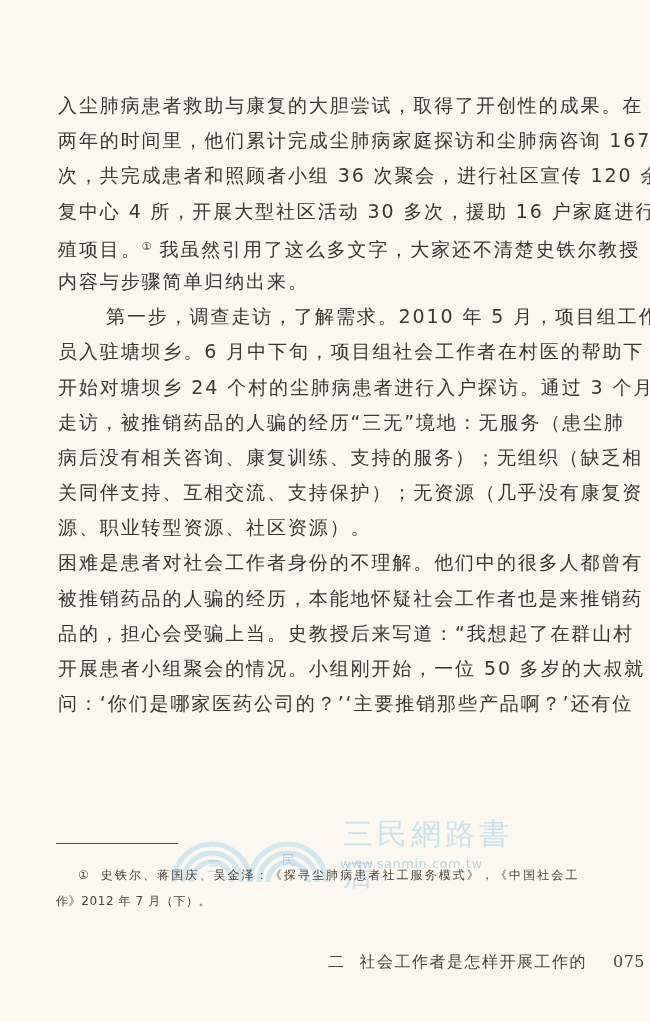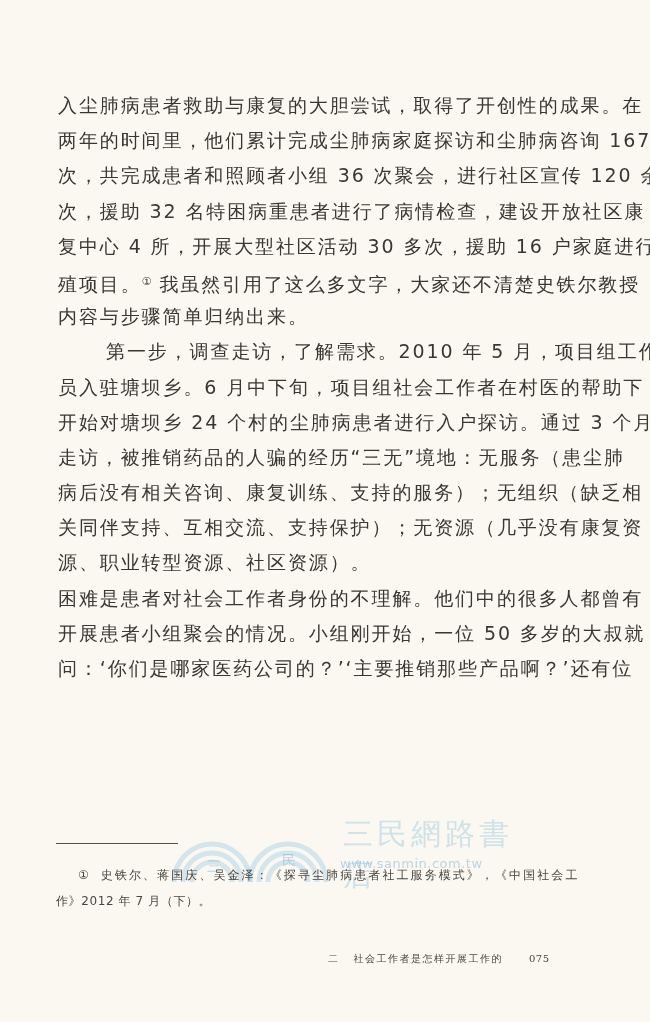--- a/index.html
+++ b/index.html
@@ -34,21 +34,21 @@
     font-family: "DejaVu Sans", "Liberation Sans", sans-serif;
     font-size: 12px; color: #4a4540;
   }
   .fn-line { height: 26px; line-height: 26px; white-space: nowrap; letter-spacing: 0.6px; }
   .fn-line.first { padding-left: 22px; text-align: justify; text-align-last: justify; }
   .fn-mark { margin-right: 10px; }
 
   .running-footer {
     position: absolute; left: 328px; top: 952px;
     font-family: "DejaVu Sans", "Liberation Sans", sans-serif;
-    font-size: 10px; color: #4a4540; letter-spacing: 1.5px; white-space: nowrap;
+    font-size: 16px; color: #4a4540; letter-spacing: 1.5px; white-space: nowrap;
   }
   .running-footer .sec { margin-right: 14px; }
   .running-footer .pg { margin-left: 26px; font-family: "DejaVu Serif", serif; letter-spacing: 0.5px; }
 
   
   .watermark { position: absolute; left: 170px; top: 812px; width: 360px; height: 70px; pointer-events: none; }
   .wm-arcs { position: absolute; left: 0; top: 0; }
   .wm-title {
     position: absolute; left: 173px; top: 2px;
     font-family: "DejaVu Serif", serif; font-size: 30px; letter-spacing: 4px;
@@ -66,32 +66,33 @@
 </style>
 </head>
 <body>
 
 <div class="page">
 
   <div class="body-text">
     <div class="line">入尘肺病患者救助与康复的大胆尝试，取得了开创性的成果。在</div>
     <div class="line">两年的时间里，他们累计完成尘肺病家庭探访和尘肺病咨询 1673</div>
     <div class="line">次，共完成患者和照顾者小组 36 次聚会，进行社区宣传 120 余</div>
-    <div class="line">次，援助 32 名特困病重患者进行了病情检查，建设开放社区康</div>
     <div class="line">复中心 4 所，开展大型社区活动 30 多次，援助 16 户家庭进行养</div>
     <div class="line"><span>殖项目。</span><span class="footnote-ref">①</span>&nbsp;<span>我虽然引用了这么多文字，大家还不清楚史铁尔教授</span></div>
     <div class="line last">内容与步骤简单归纳出来。</div>
     <div class="line indent">第一步，调查走访，了解需求。2010 年 5 月，项目组工作人</div>
     <div class="line">员入驻塘坝乡。6 月中下旬，项目组社会工作者在村医的帮助下，</div>
     <div class="line">开始对塘坝乡 24 个村的尘肺病患者进行入户探访。通过 3 个月的</div>
     <div class="line">走访，被推销药品的人骗的经历“三无”境地：无服务（患尘肺</div>
     <div class="line">病后没有相关咨询、康复训练、支持的服务）；无组织（缺乏相</div>
     <div class="line">关同伴支持、互相交流、支持保护）；无资源（几乎没有康复资</div>
     <div class="line last">源、职业转型资源、社区资源）。</div>
     <div class="line">困难是患者对社会工作者身份的不理解。他们中的很多人都曾有</div>
+    <div class="line">被推销药品的人骗的经历，本能地怀疑社会工作者也是来推销药</div>
+    <div class="line">品的，担心会受骗上当。史教授后来写道：“我想起了在群山村</div>
     <div class="line">开展患者小组聚会的情况。小组刚开始，一位 50 多岁的大叔就</div>
     <div class="line">问：‘你们是哪家医药公司的？’‘主要推销那些产品啊？’还有位</div>
   </div>
 
   <div class="watermark">
     <svg class="wm-arcs" width="160" height="70" viewBox="0 0 160 70">
       <g fill="none" stroke="rgba(140,195,225,0.35)" stroke-width="5">
         <path d="M4 70 A38 38 0 0 1 80 70"></path>
         <path d="M13 70 A29 29 0 0 1 71 70"></path>
         <path d="M22 70 A20 20 0 0 1 62 70"></path>

